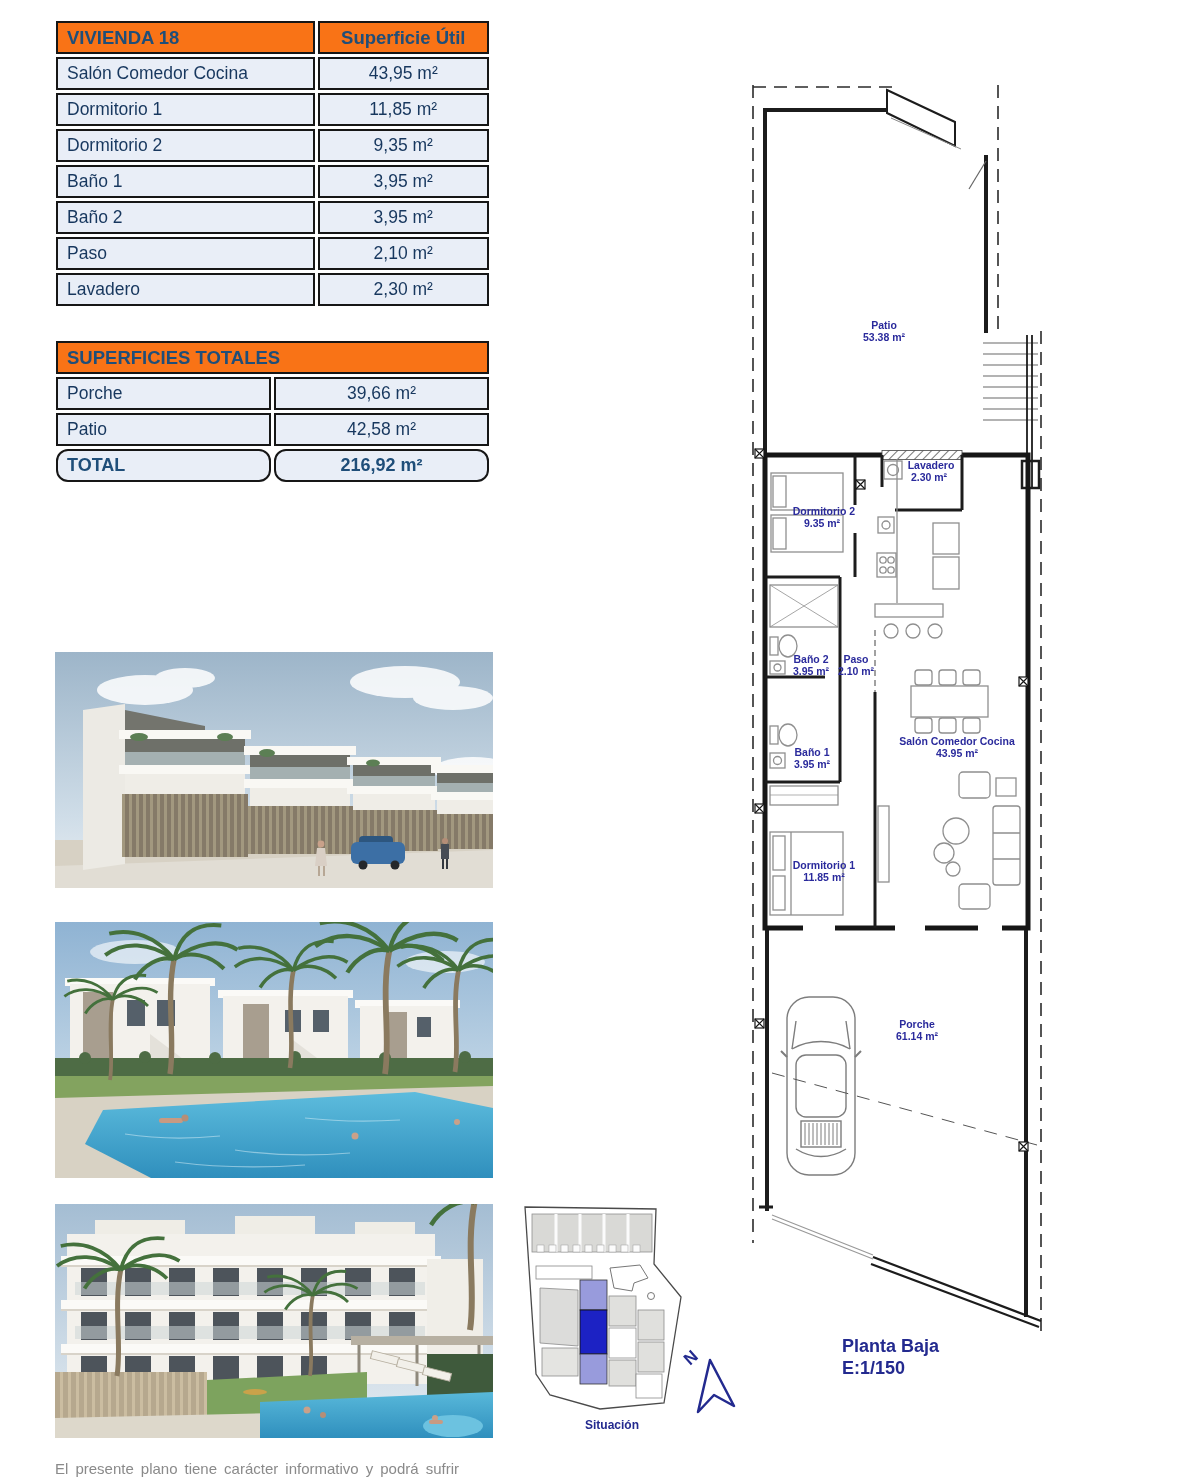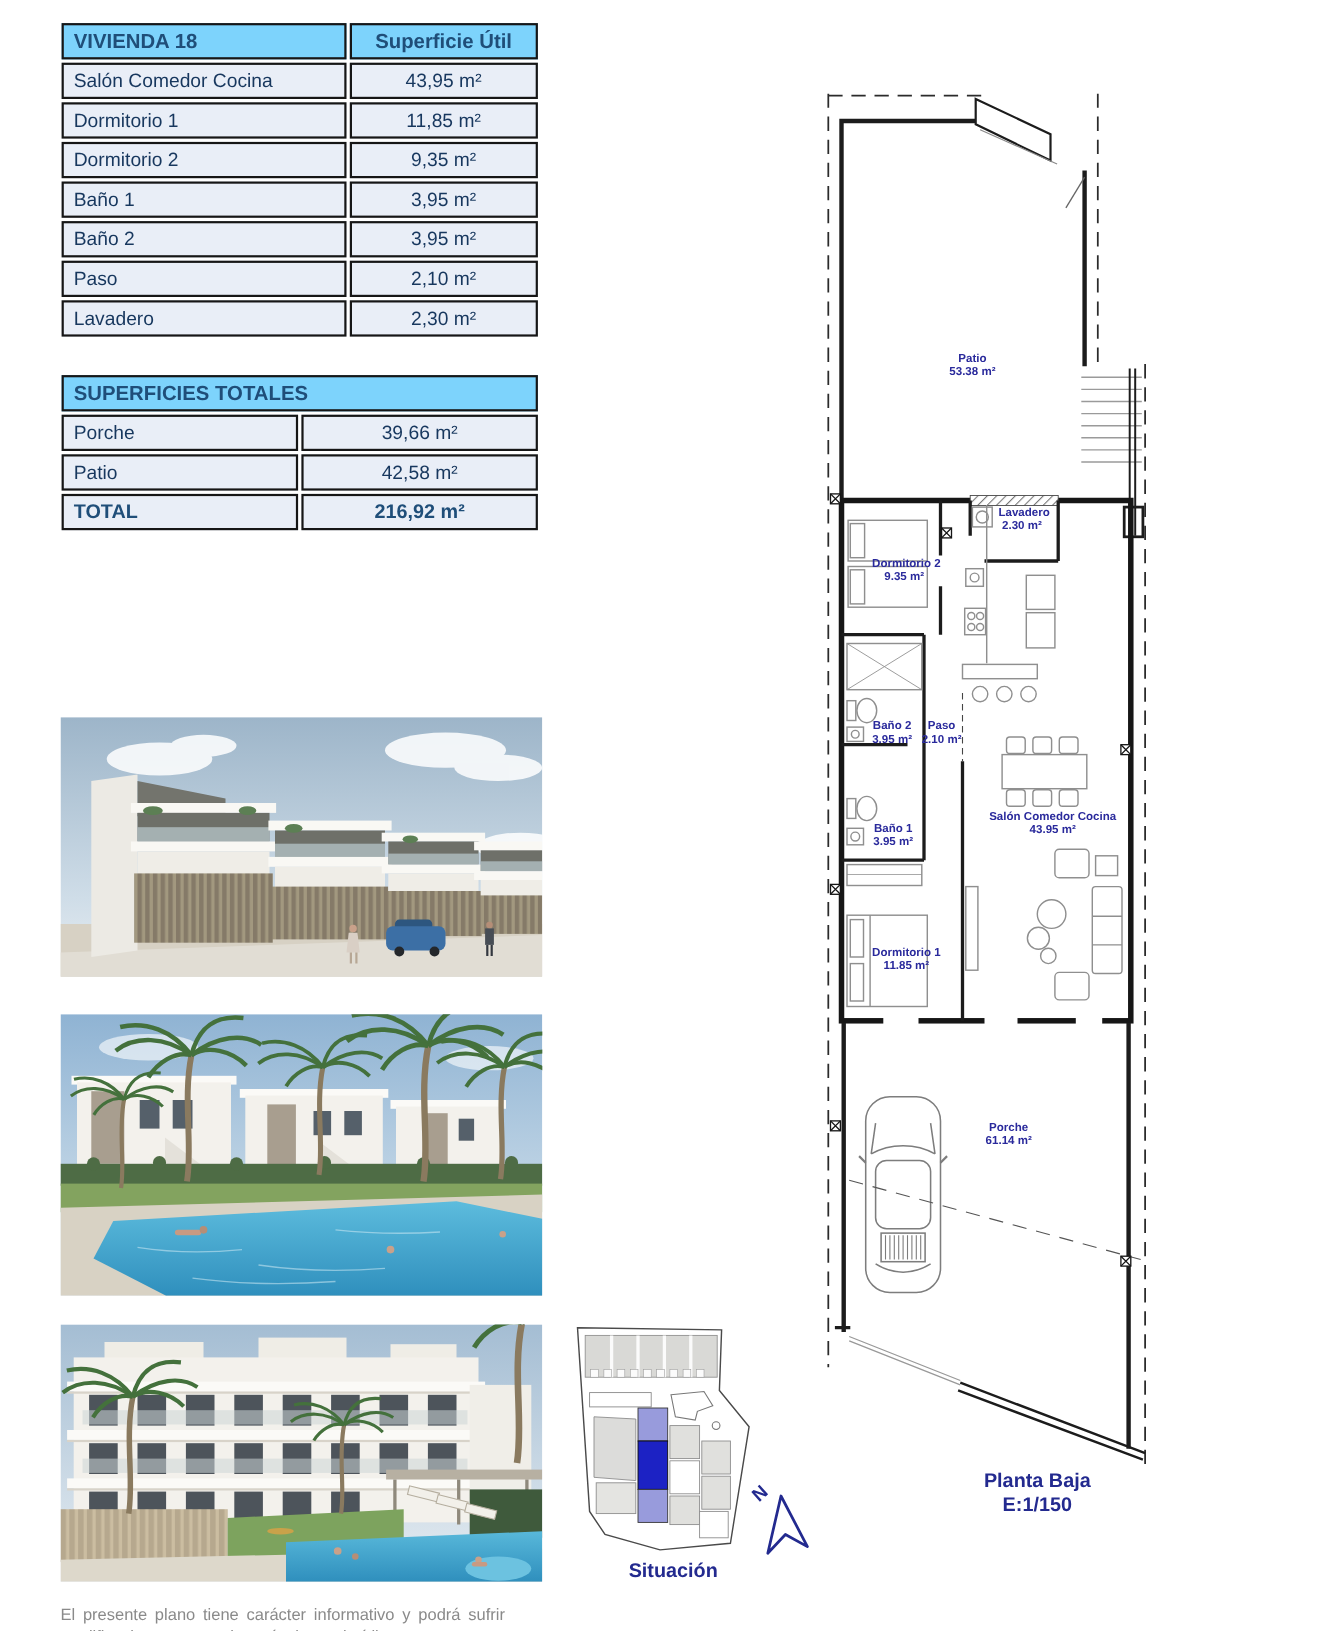--- a/index.html
+++ b/index.html
@@ -6,45 +6,45 @@
   #sheet{position:relative;width:1202px;height:1483px;background:#fff;
          font-family:"Liberation Sans",sans-serif;overflow:hidden;}
 
   
   table.datatable{border-collapse:separate;border-spacing:3px;background:#fff;
                   position:absolute;left:53px;width:439px;table-layout:fixed;}
   table.datatable td{border:2px solid #161616;height:29px;padding:0 9px;
                      font-size:17.5px;color:#17375e;background:#e9eef7;
                      white-space:nowrap;overflow:hidden;}
   table.datatable td.v{text-align:center;}
-  table.datatable tr.head td{background:#7dd3fc;font-weight:bold;color:#1f4e79;font-size:18.5px;}
-  table.datatable tr.total td{font-weight:bold;color:#1f4e79;font-size:18px;}
+  table.datatable tr.head td{background:#f97316;font-weight:bold;color:#1f4e79;font-size:18.5px;}
+  table.datatable tr.total td{font-weight:bold;color:#1f4e79;font-size:18px;border-radius:12px;}
   #table-vivienda{top:18px;}
   #table-totales{top:338px;}
 
   
   .photo{position:absolute;left:55px;width:438px;}
   #photo1{top:652px;height:236px;}
   #photo2{top:922px;height:256px;}
   #photo3{top:1204px;height:234px;}
   .photo svg{display:block;width:100%;height:100%;}
 
   
   #disclaimer{position:absolute;left:55px;top:1444px;width:404px;
               font-size:15px;line-height:1.35;color:#8a8a8a;text-align:justify;}
 
   
   #situacion-map{position:absolute;left:512px;top:1198px;width:200px;height:220px;}
   #situacion-label{position:absolute;left:512px;top:1418px;width:200px;text-align:center;
-                   font-size:18px;font-weight:bold;color:#232a8f;}
+                   font-size:12px;font-weight:bold;color:#232a8f;}
   #north-arrow{position:absolute;left:672px;top:1338px;width:90px;height:100px;}
 
   
   #floorplan{position:absolute;left:745px;top:85px;width:330px;height:1250px;}
-  #plan-caption{position:absolute;left:842px;top:1336px;width:202px;text-align:center;
+  #plan-caption{position:absolute;left:842px;top:1336px;width:202px;text-align:left;
                 font-size:18px;font-weight:bold;color:#232a8f;line-height:1.22;}
 </style>
 </head>
 <body>
 
 <div id="sheet">
 
   <table class="datatable" id="table-vivienda">
     <tbody>
         <tr class="head">

